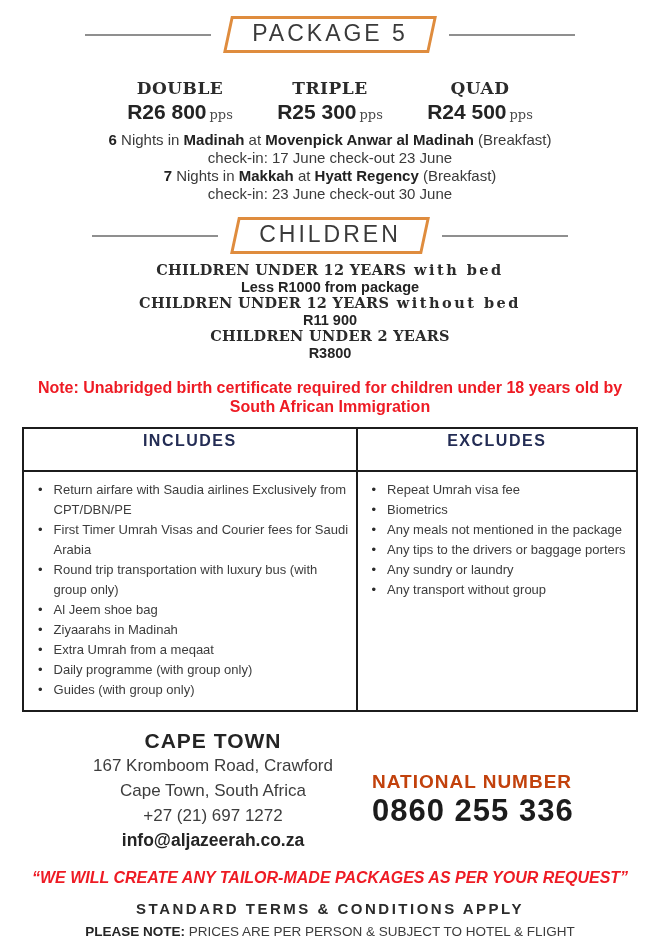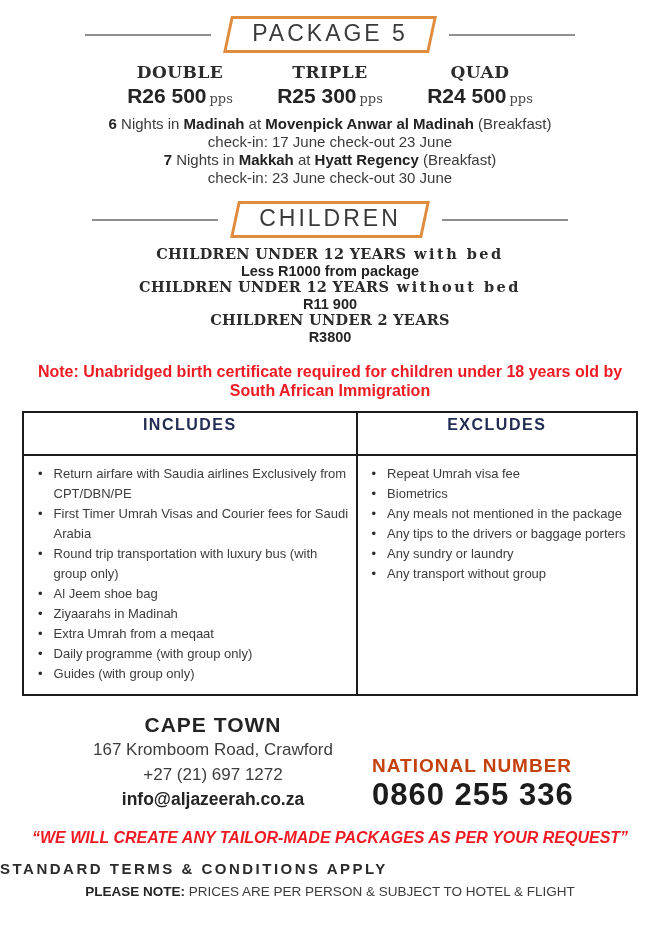--- a/index.html
+++ b/index.html
@@ -22,21 +22,21 @@
     transform:skewX(-12deg);
     padding:1px 22px 3px;
     background:#fff;
   }
   .ribbon-box-inner {
     transform:skewX(12deg);
     font-size:23px; letter-spacing:3px; color:#3a3a3a;
     white-space:nowrap;
   }
   
-  .price-row { display:flex; justify-content:center; margin-top:9px; }
+  .price-row { display:flex; justify-content:center; margin-top:25px; }
   .price-col { width:150px; text-align:center; }
   .occupancy {
     font-family:"DejaVu Serif", serif; font-weight:bold;
     font-size:17px; letter-spacing:0.5px; color:#2b2b2b;
   }
   .price-line { margin-top:2px; white-space:nowrap; }
   .price { font-weight:bold; font-size:21px; color:#242424; }
   .unit { font-family:"DejaVu Serif", serif; font-size:13px; color:#4a4a4a; margin-left:3px; }
   
   .stays { margin-top:7px; text-align:center; }
@@ -80,42 +80,42 @@
   .weblinks { margin-top:4px; font-weight:bold; font-size:17.5px; line-height:25px; color:#242424; }
   .contact-right { flex:1; padding-top:42px; padding-left:8px; }
   .nat-label { font-weight:bold; font-size:19px; letter-spacing:1px; color:#c2410c; white-space:nowrap; }
   .nat-number { font-weight:bold; font-size:31px; letter-spacing:1px; color:#1c1c1c; white-space:nowrap; }
   
   .tagline {
     margin-top:16px; text-align:center;
     color:var(--red,#EE1B24); font-weight:bold; font-style:italic;
     font-size:16px; white-space:nowrap;
   }
-  .terms { margin-top:13px; font-weight:bold; font-size:15px; letter-spacing:2.5px; color:#2b2b2b; }
+  .terms { margin-top:13px; text-align:center; font-weight:bold; font-size:15px; letter-spacing:2.5px; color:#2b2b2b; }
   .fine { margin-top:7px; text-align:center; }
   .fine-line { font-size:13.5px; line-height:15.5px; color:#3c3c3c; }
   .fine-line b { color:#242424; }
 </style>
 </head>
 <body>
 
 <div class="page">
 
   <div class="ribbon-row">
     <div class="ribbon-line"></div>
     <div class="ribbon-box">
       <div class="ribbon-box-inner">PACKAGE 5</div>
     </div>
     <div class="ribbon-line"></div>
   </div>
 
   <div class="price-row">
     <div class="price-col">
       <div class="occupancy">DOUBLE</div>
-      <div class="price-line"><span class="price">R26 500</span><span class="unit">pps</span></div>
+      <div class="price-line"><span class="price">R26 800</span><span class="unit">pps</span></div>
     </div>
     <div class="price-col">
       <div class="occupancy">TRIPLE</div>
       <div class="price-line"><span class="price">R25 300</span><span class="unit">pps</span></div>
     </div>
     <div class="price-col">
       <div class="occupancy">QUAD</div>
       <div class="price-line"><span class="price">R24 500</span><span class="unit">pps</span></div>
     </div>
   </div>
@@ -212,20 +212,21 @@
           <span class="bullet">•</span>
           <span class="li-text">Any transport without group</span>
         </div>
     </div>
   </div>
 
   <div class="contact">
     <div class="contact-left">
       <div class="branch">CAPE TOWN</div>
       <div class="addr">167 Kromboom Road, Crawford</div>
+      <div class="addr">Cape Town, South Africa</div>
       <div class="addr">+27 (21) 697 1272</div>
       <div class="weblinks" style="margin-top:0;">info@aljazeerah.co.za</div>
     </div>
     <div class="contact-right">
       <div class="nat-label">NATIONAL NUMBER</div>
       <div class="nat-number">0860 255 336</div>
     </div>
   </div>
 
   <div class="tagline">“WE WILL CREATE ANY TAILOR-MADE PACKAGES AS PER YOUR REQUEST”</div>

